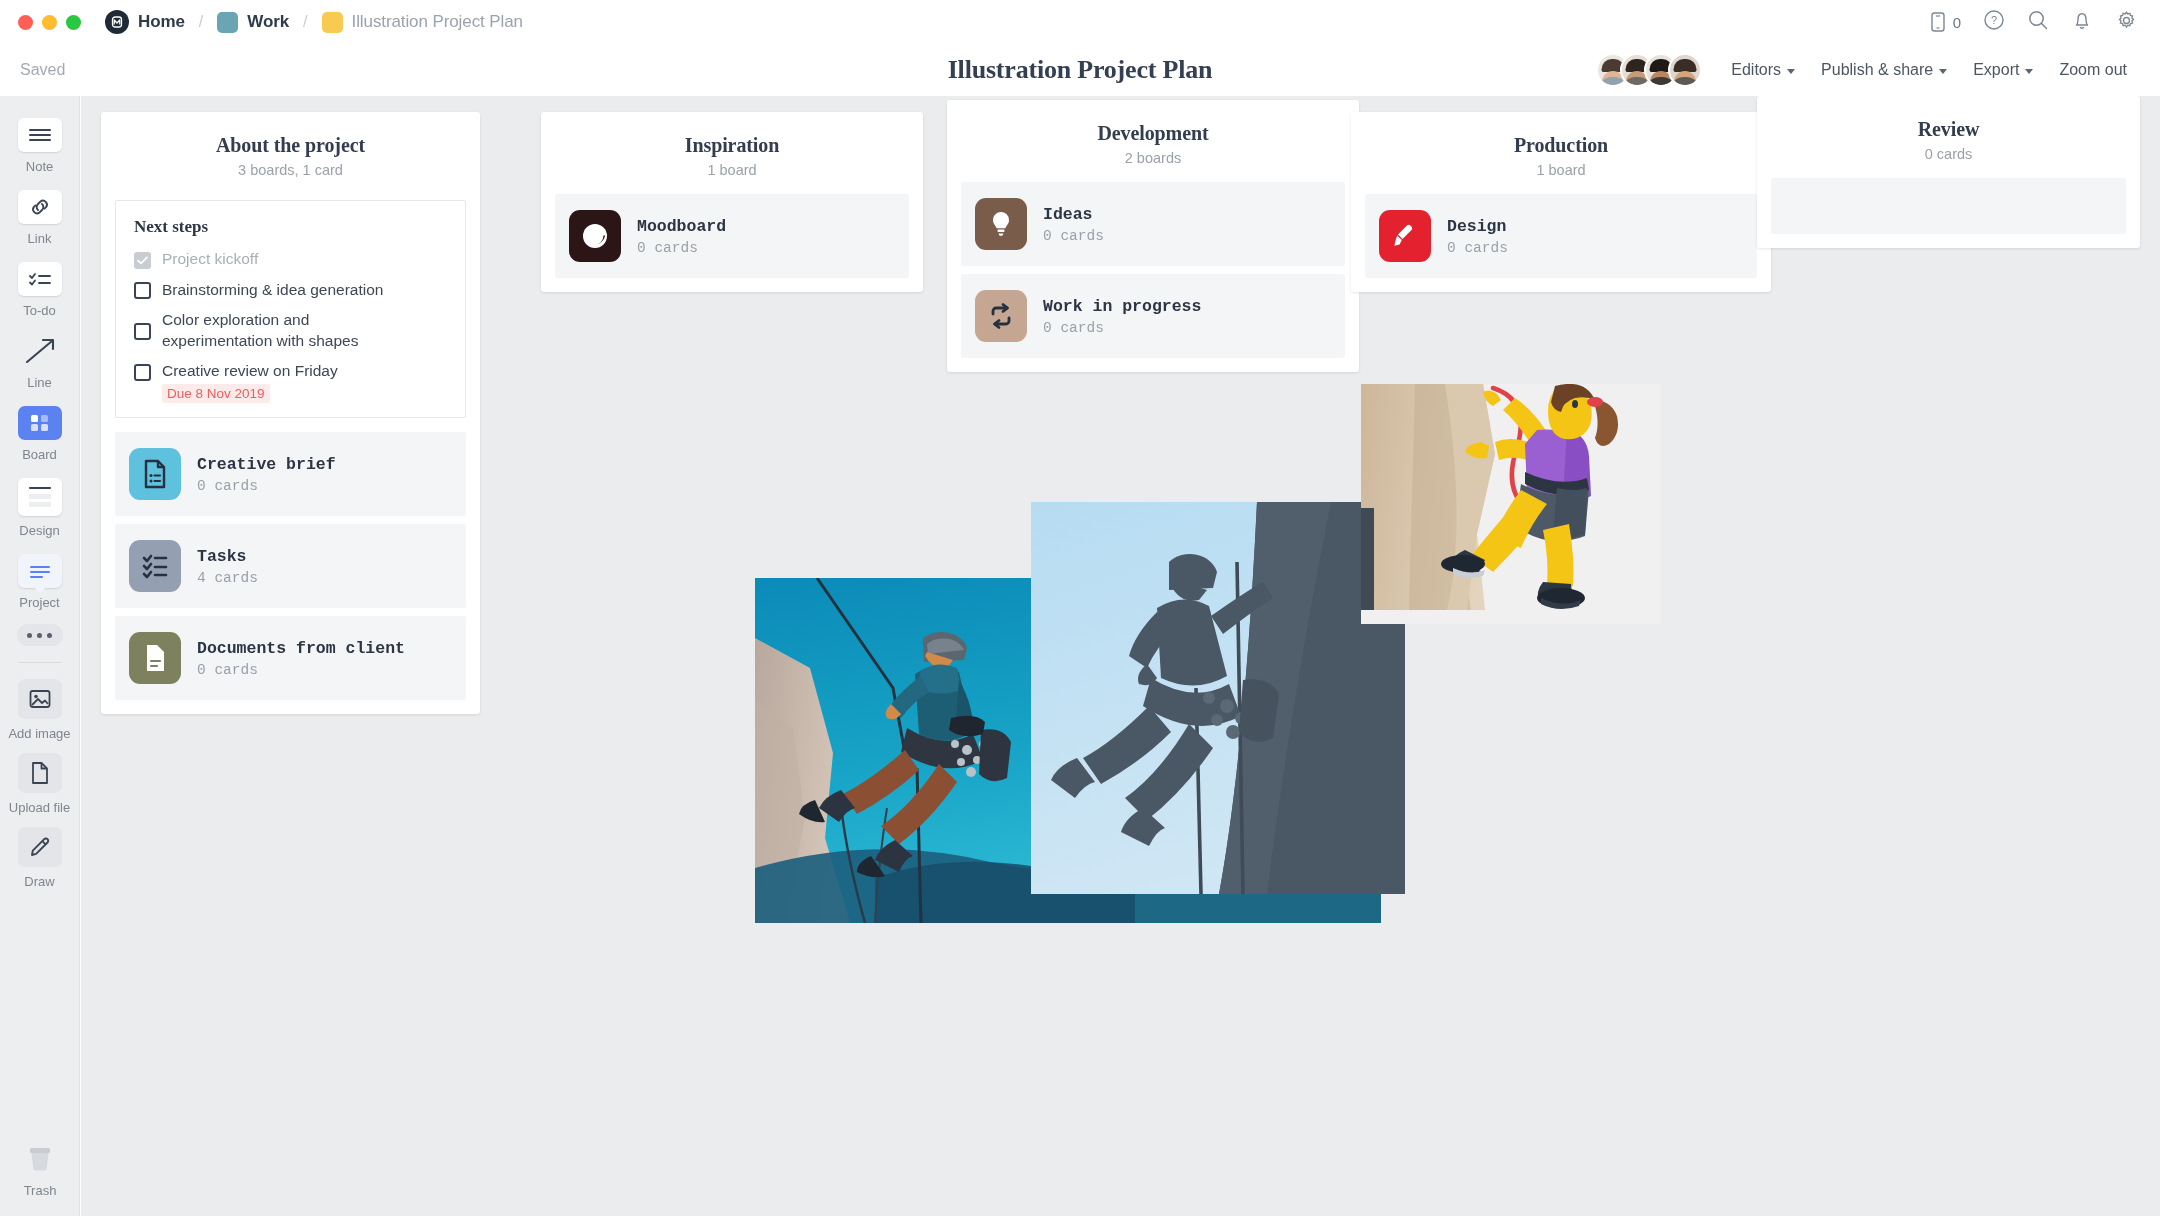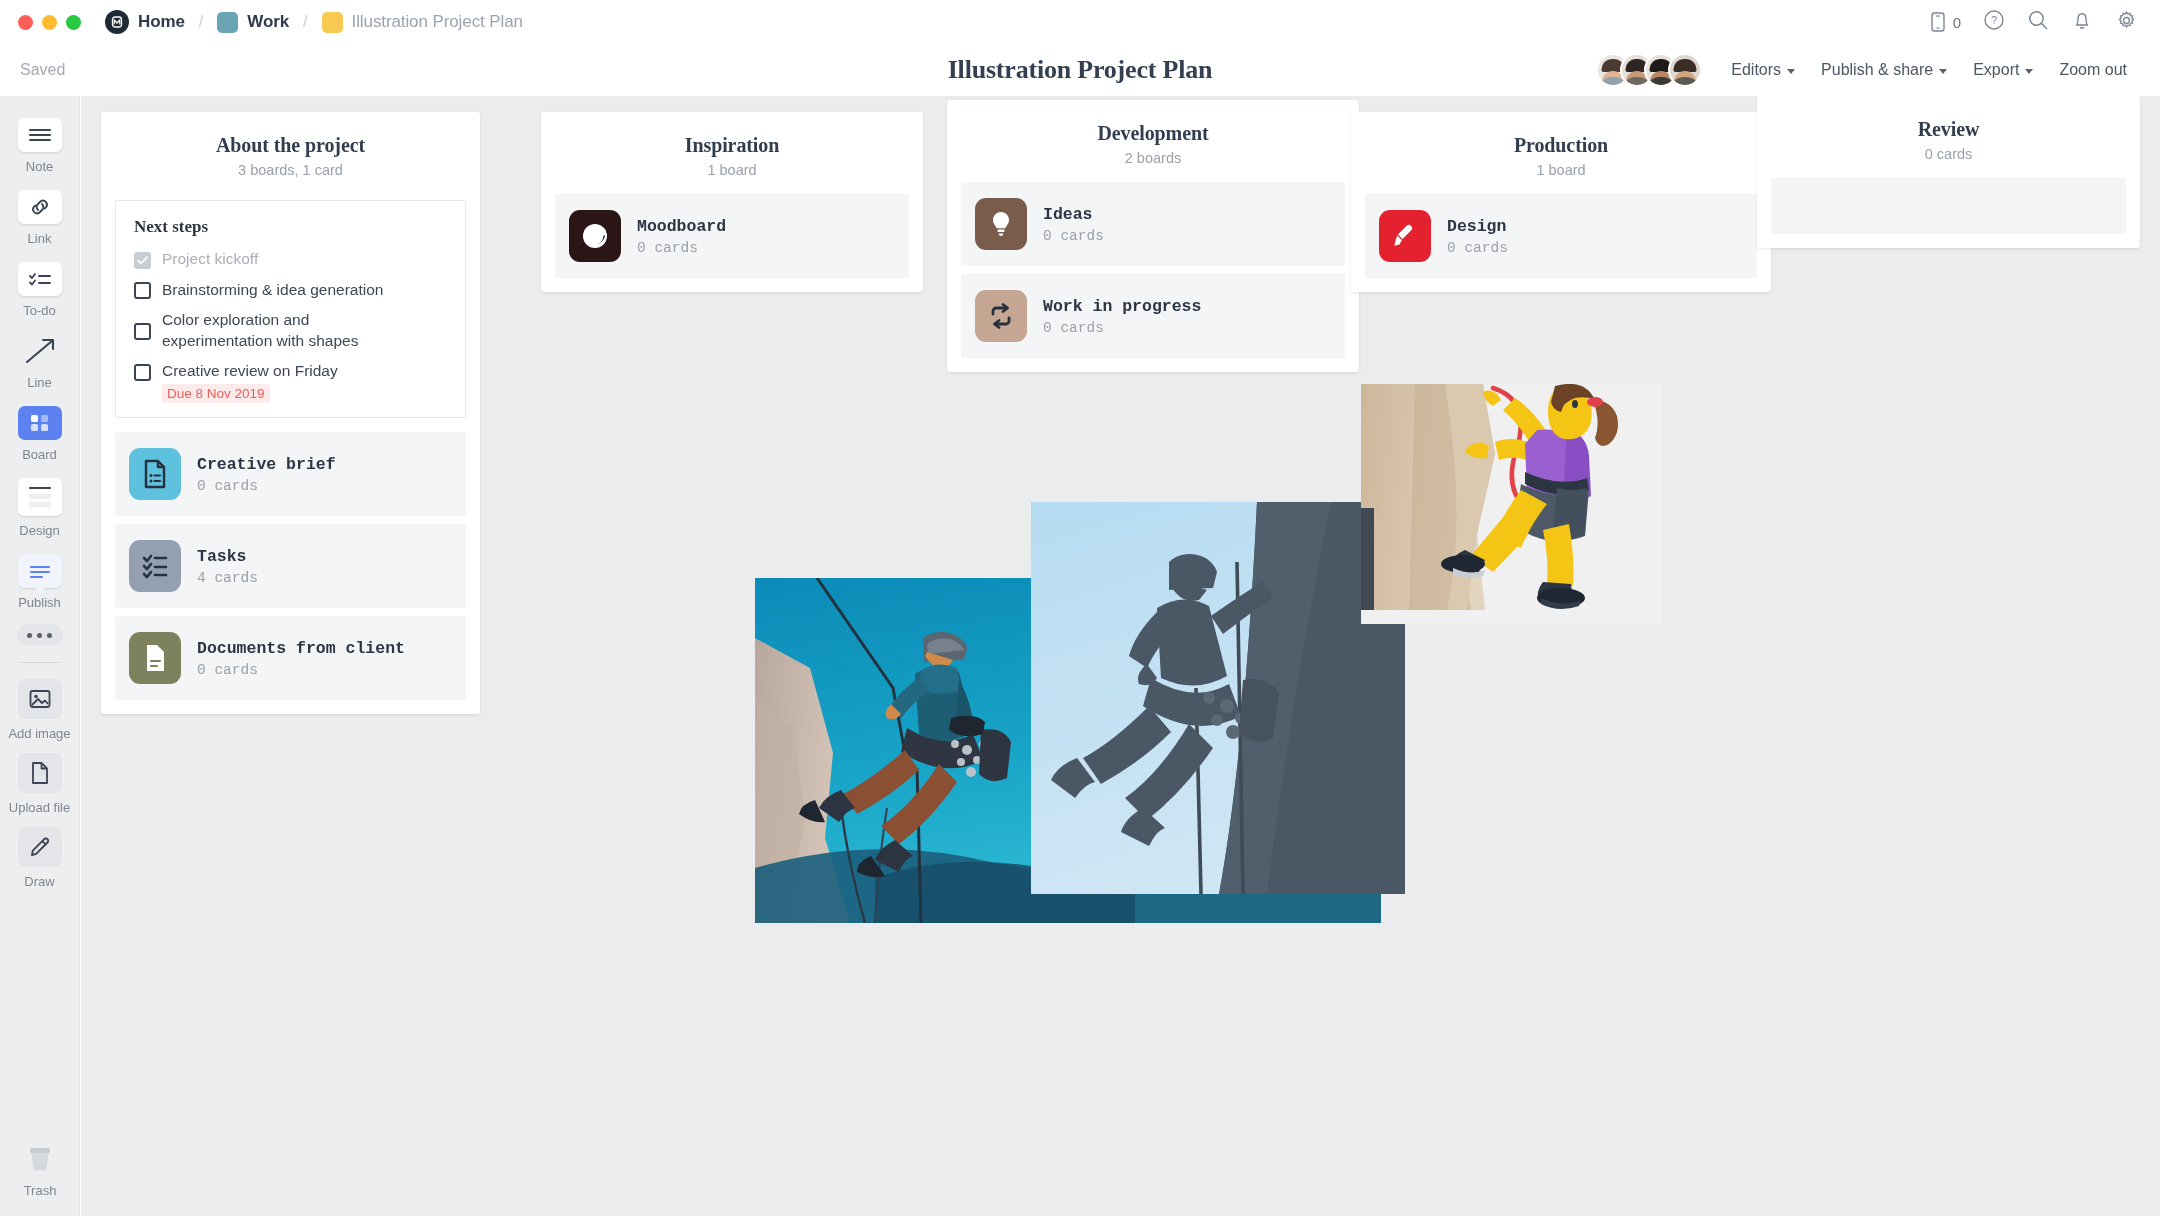--- a/index.html
+++ b/index.html
@@ -345,21 +345,21 @@
     <div class="tool-box" style="background:#f2f4fb;position:relative">
       <svg width="26" height="16" viewBox="0 0 26 16">
           <g stroke="#5b82f0" stroke-width="2" stroke-linecap="round">
             <line x1="4" y1="4" x2="22" y2="4"></line>
             <line x1="4" y1="9" x2="22" y2="9"></line>
             <line x1="4" y1="14" x2="15" y2="14"></line>
           </g>
         </svg>
       <span style="position:absolute;bottom:-6px;left:50%;transform:translateX(-50%);width:0;height:0;border-left:6px solid transparent;border-right:6px solid transparent;border-top:7px solid #f2f4fb;"></span>
     </div>
-    <div class="tool-label">Publish</div>
+    <div class="tool-label">Project</div>
   </div>
 
   <div style="margin-top:14px">
     <div class="dots-btn">
       <span class="dot"></span>
         <span class="dot"></span>
         <span class="dot"></span>
     </div>
   </div>
 

